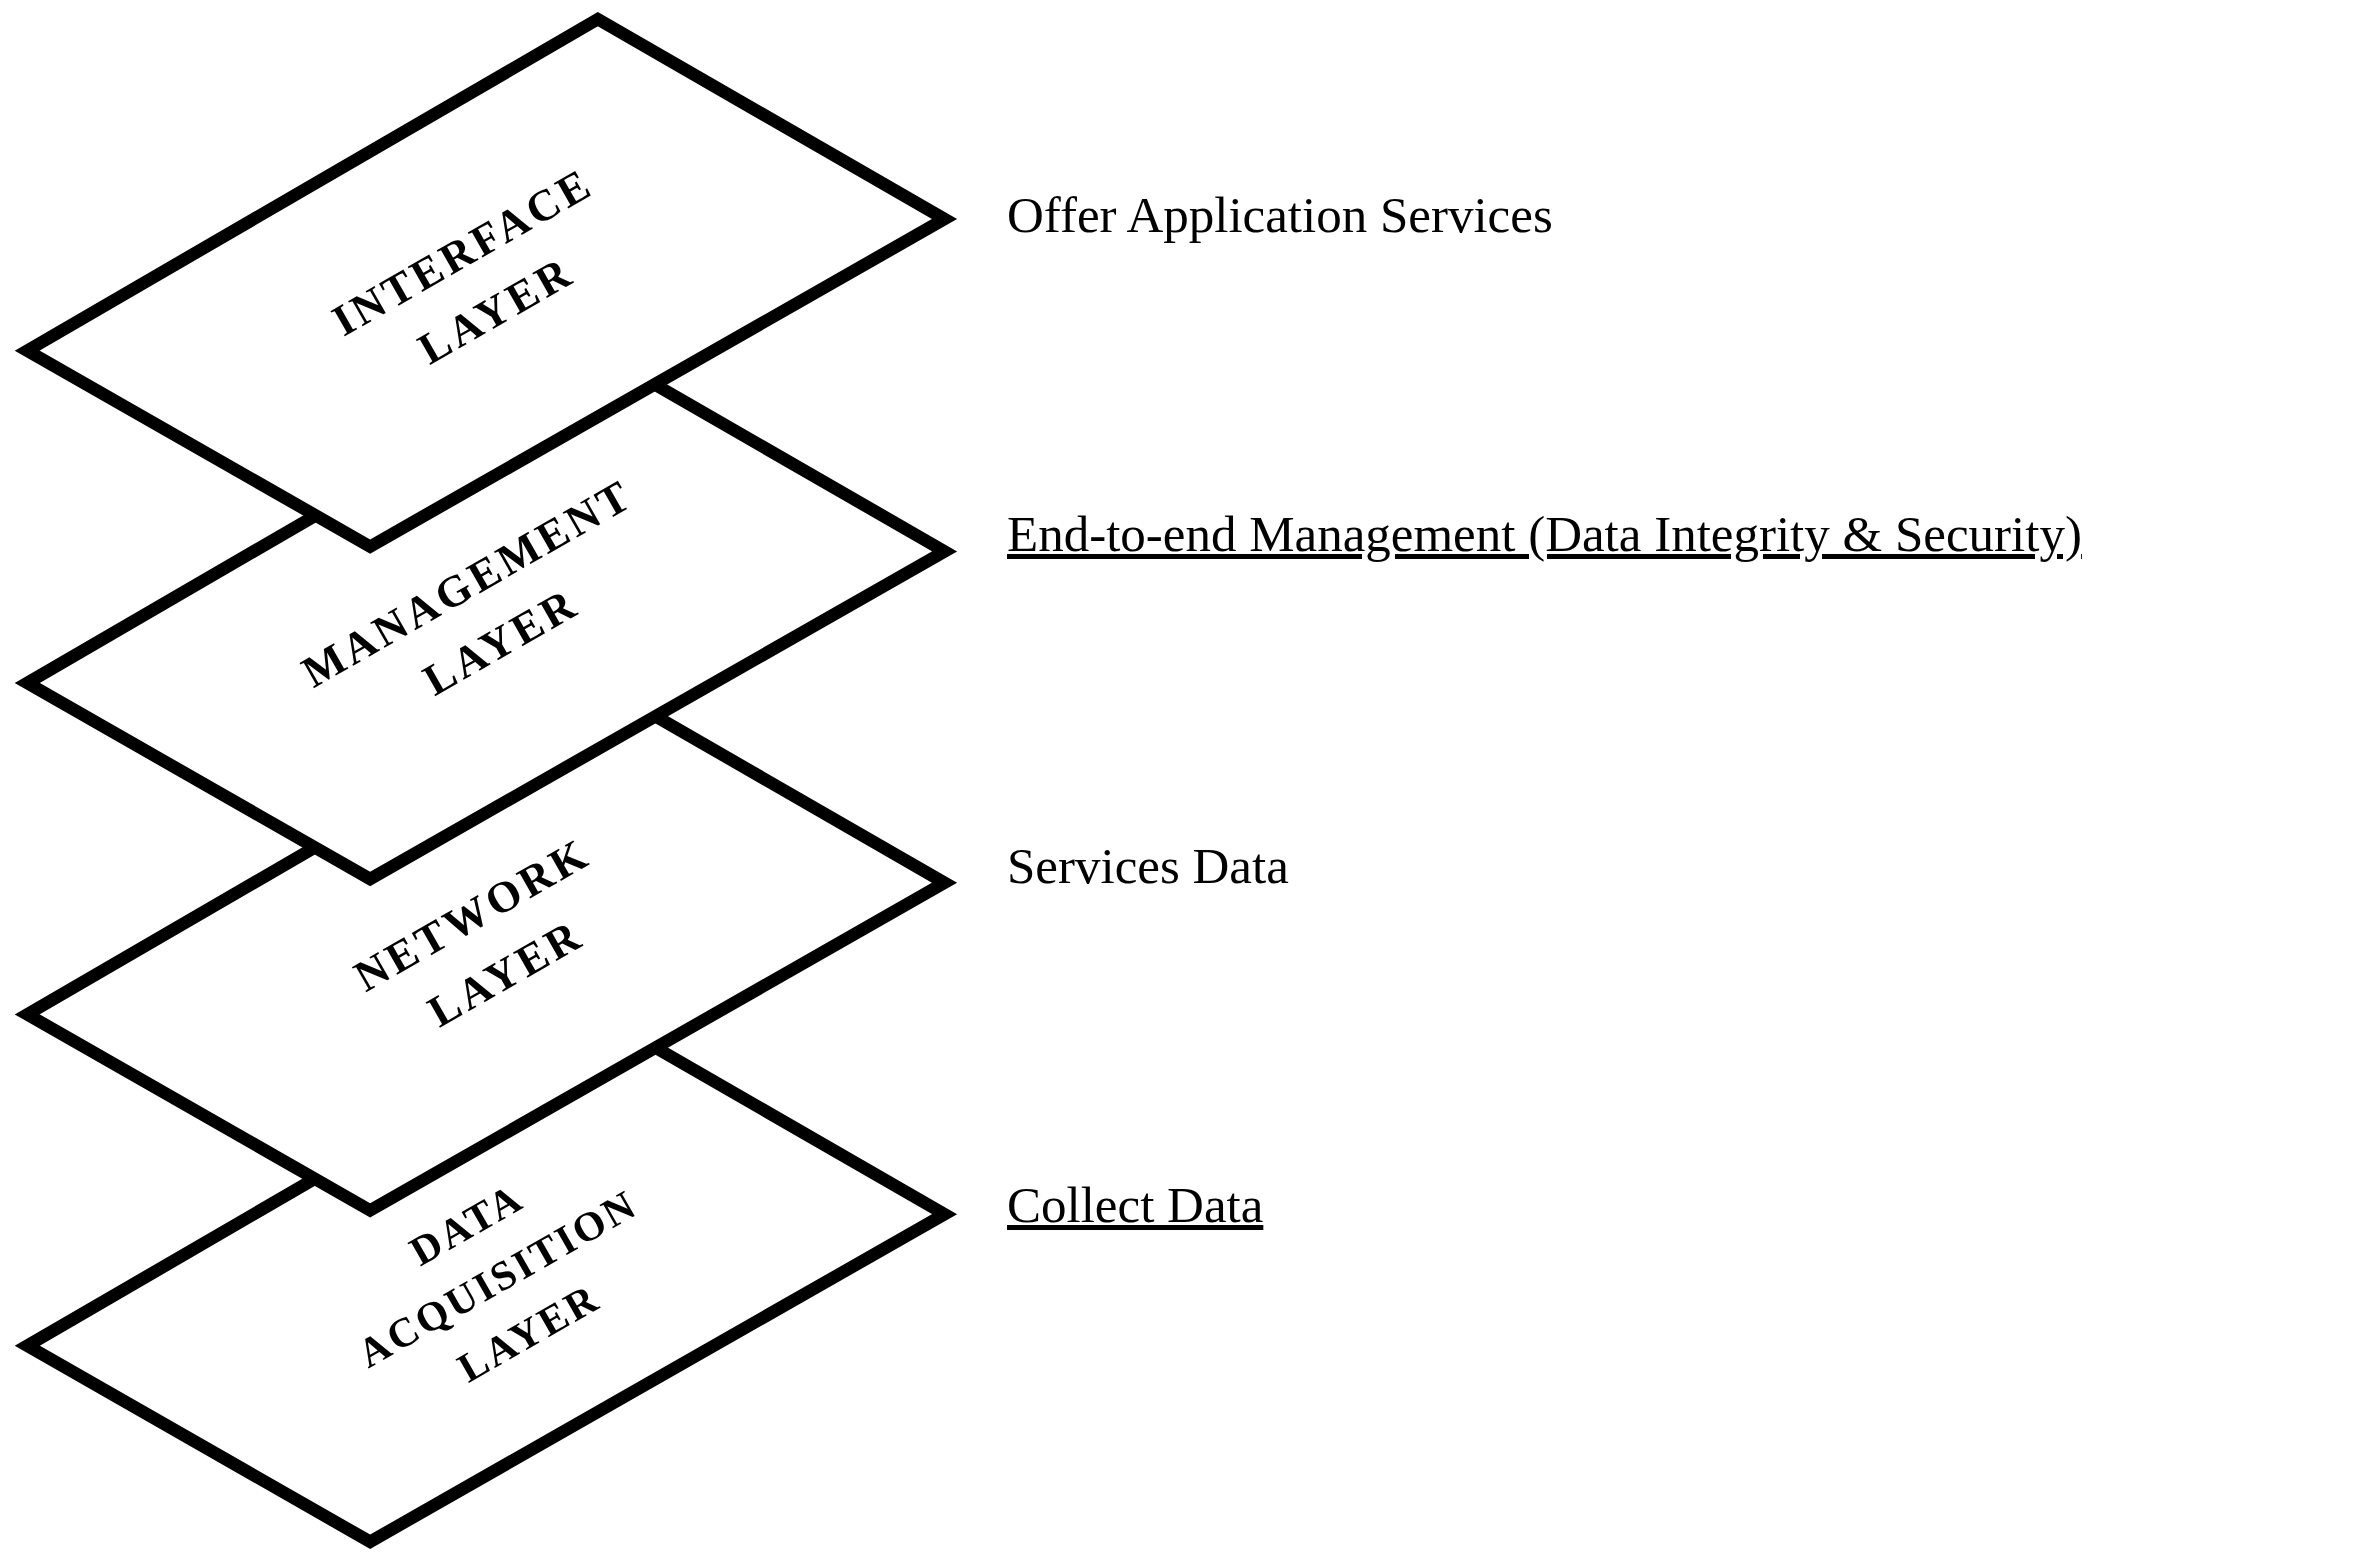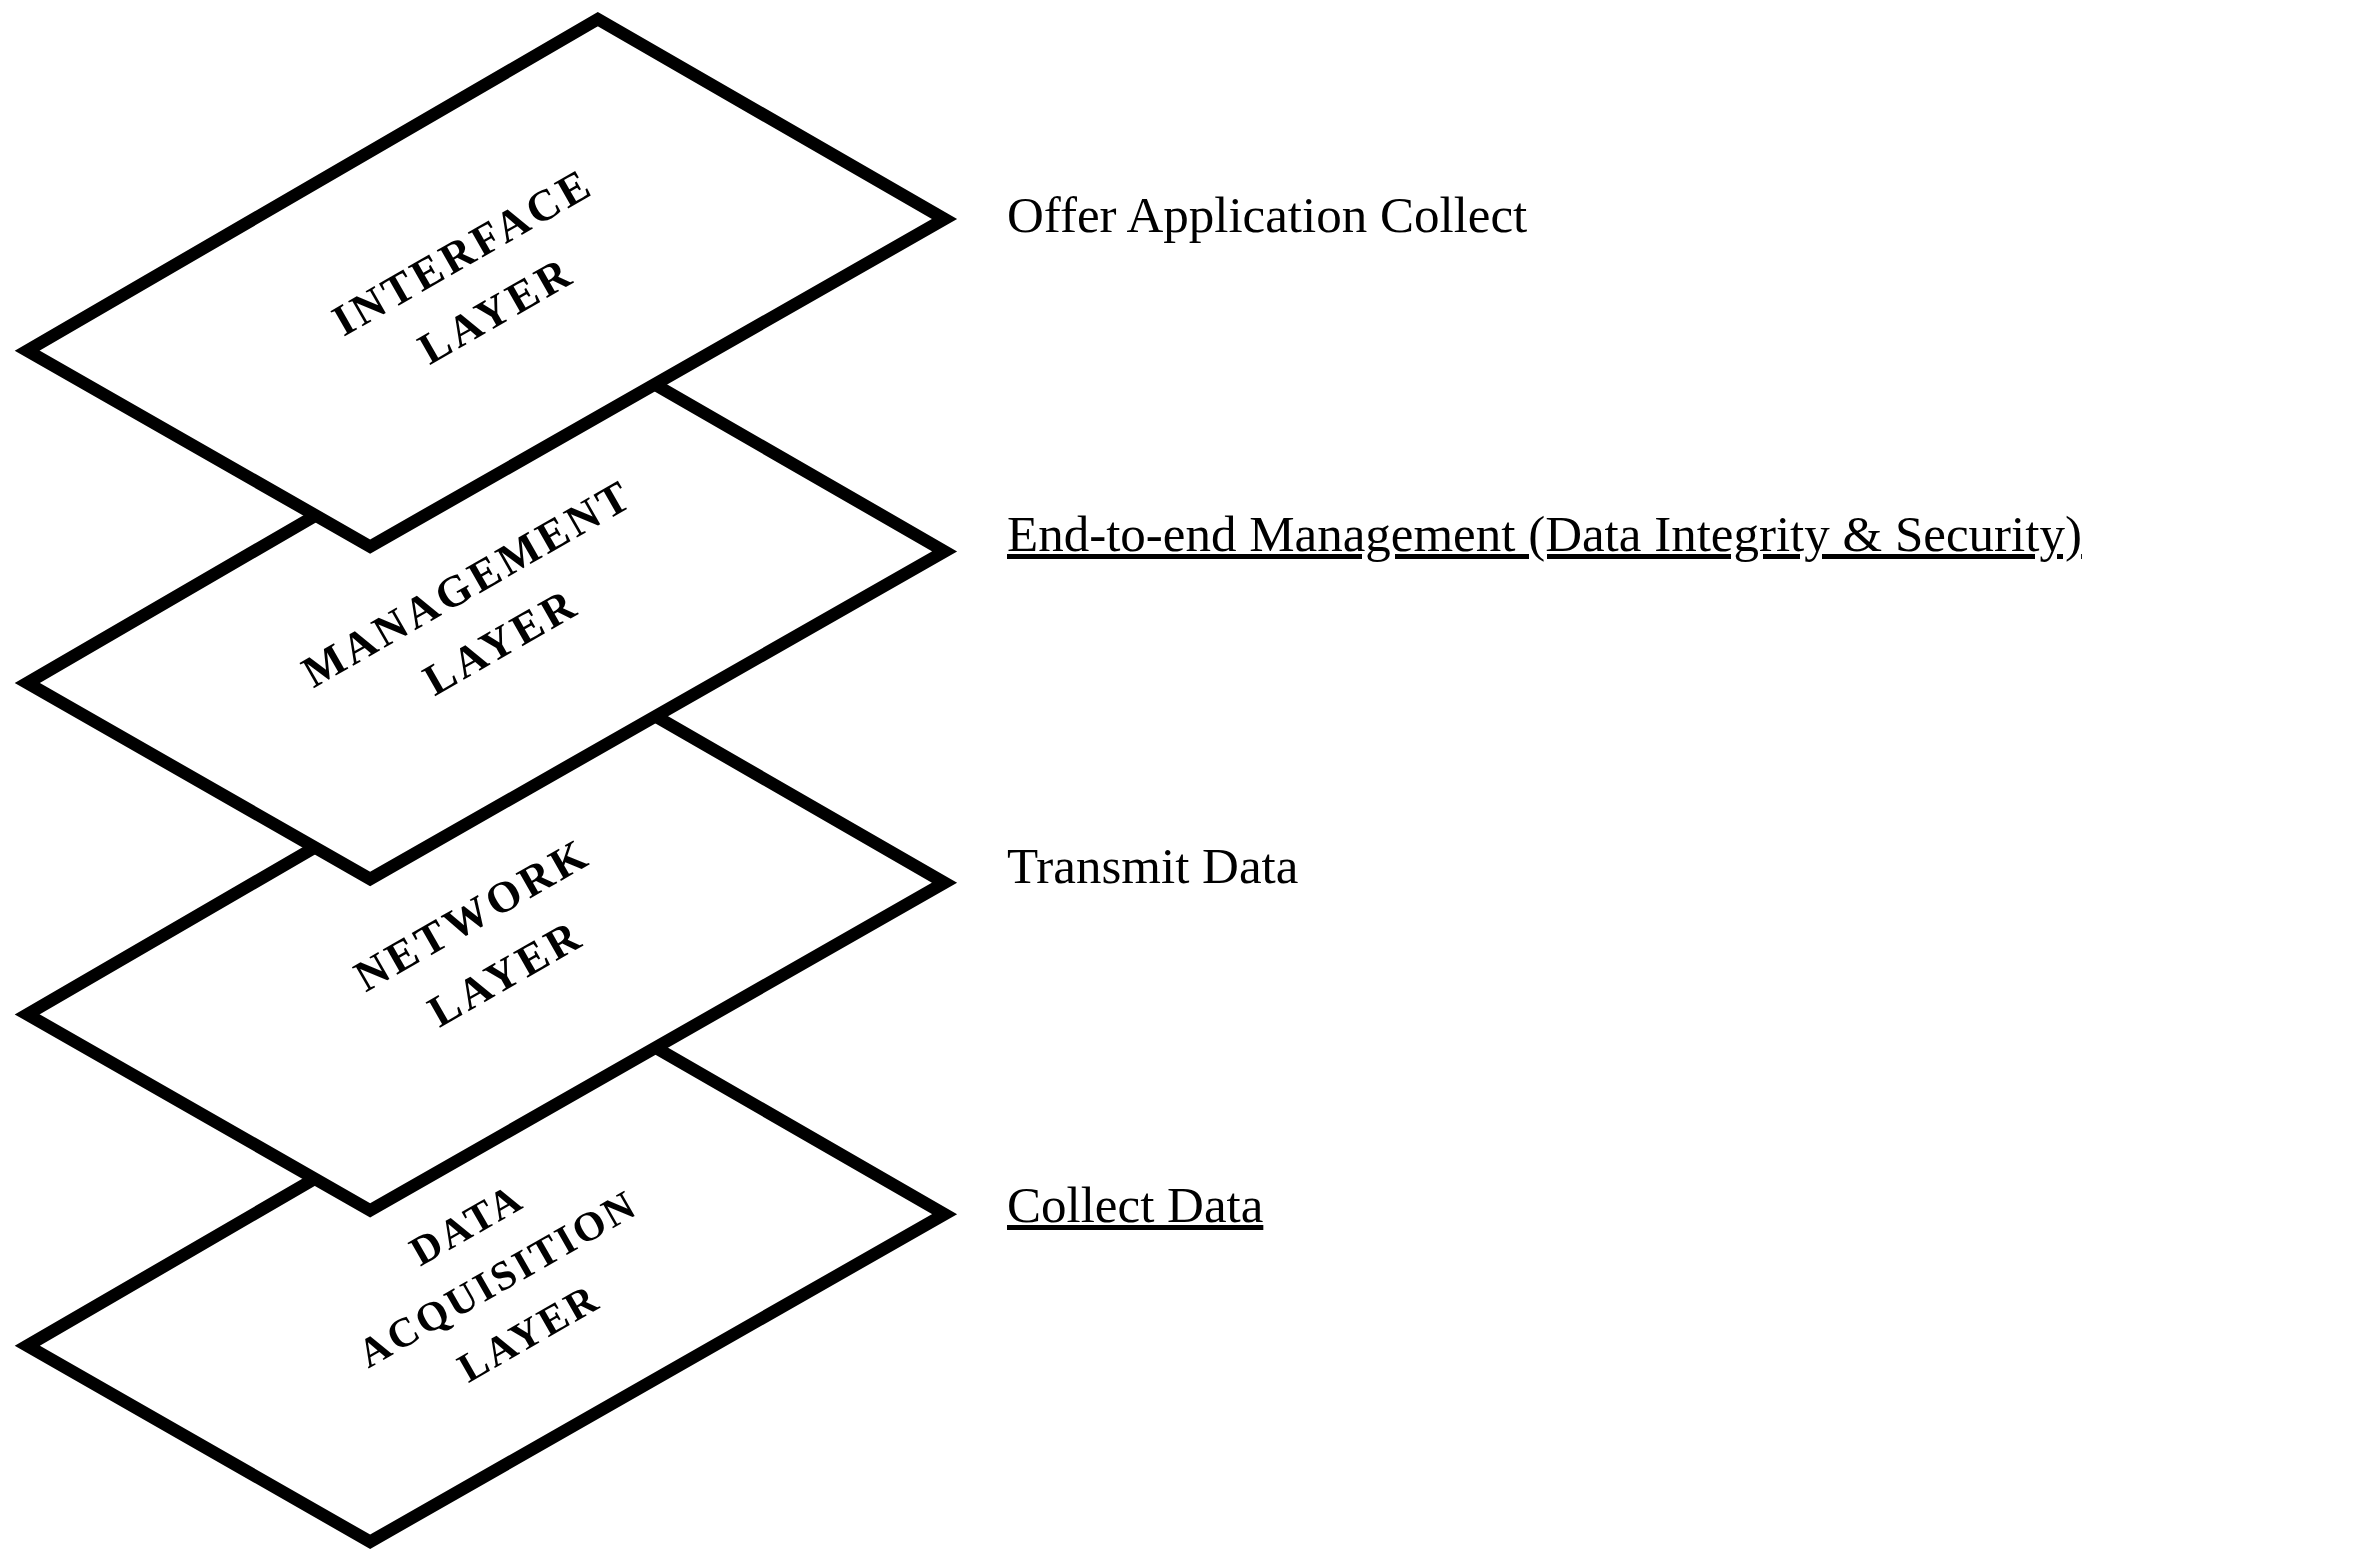--- a/index.html
+++ b/index.html
@@ -92,22 +92,22 @@
     <g>
       <polygon class="slab-outline" points="622,20 983,228 385,569 28,365"></polygon>
       <g transform="rotate(-29.8 500 295)">
         <text class="layer-caption" x="500" y="262">INTERFACE</text>
         <text class="layer-caption" x="500" y="332">LAYER</text>
       </g>
     </g>
 
   </svg>
 
-  <div class="side-label" id="side-label-0">Offer Application Collect</div>
+  <div class="side-label" id="side-label-0">Offer Application Services</div>
 
   <div class="side-label" id="side-label-1">End-to-end Management (Data Integrity &amp; Security)</div>
 
-  <div class="side-label" id="side-label-2">Transmit Data</div>
+  <div class="side-label" id="side-label-2">Services Data</div>
 
   <div class="side-label" id="side-label-3">Collect Data</div>
 
 </div>
 
 
 </body></html>

